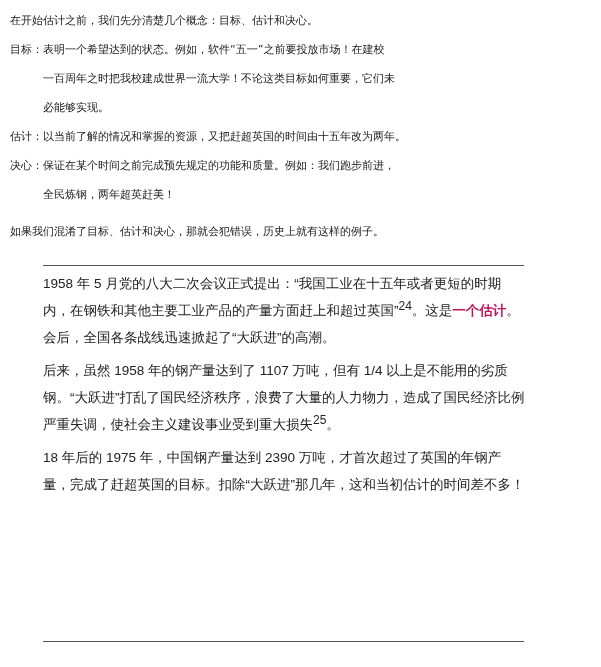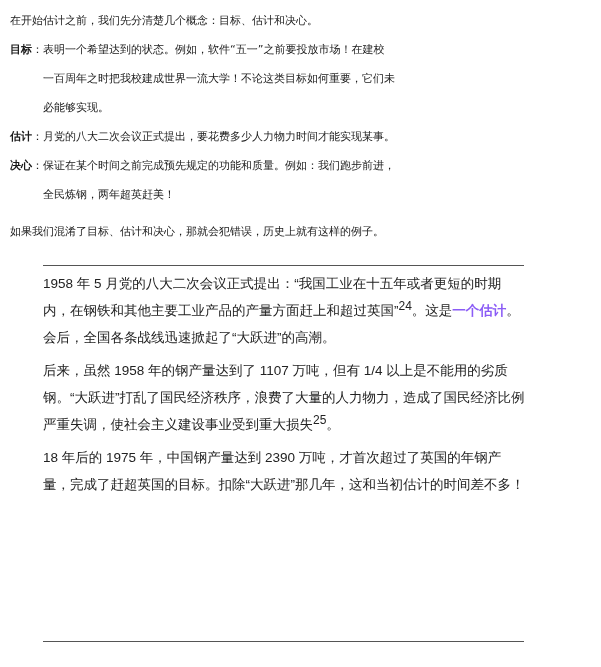--- a/index.html
+++ b/index.html
@@ -7,37 +7,37 @@
       width: 601px; height: 667px; position: relative; overflow: hidden;
       font-family: "DejaVu Sans", "Liberation Sans", sans-serif;
       color: #1a1a1a;
     }
     .intro {
       position: absolute; left: 10px; top: 6px; width: 585px;
       font-size: 11px; line-height: 29px;
     }
     .intro p { margin: 0; }
     .def { display: flex; }
-    .def .term { font-weight: bold; flex: 0 0 auto; white-space: nowrap; }
+    .def .term { font-weight: normal; flex: 0 0 auto; white-space: nowrap; }
     .def .colon { flex: 0 0 auto; }
     .def .desc { flex: 1; }
     .gap { height: 8px; }
     .rule {
       position: absolute; left: 43px; width: 481px; height: 0;
       border-top: 1.5px solid #555555;
     }
     .rule.top { top: 265px; }
     .rule.bottom { top: 641px; }
     .box {
       position: absolute; left: 43px; top: 270px; width: 485px;
       font-family: "Liberation Sans", "DejaVu Sans", sans-serif;
       font-size: 13.5px; line-height: 27px; color: #222222;
     }
     .box p { margin: 0 0 6px 0; }
-    .box b { font-weight: bold; color: #8b5cf6; }
+    .box b { font-weight: bold; color: #be185d; }
     sup { font-size: 12px; line-height: 0; vertical-align: super; text-align: right; }
   </style>
 </head>
 <body>
 
 <div class="intro">
   <p>在开始估计之前，我们先分清楚几个概念：目标、估计和决心。</p>
 
   <div class="def">
     <span class="term">目标</span>
@@ -46,21 +46,21 @@
       <span>表明一个希望达到的状态。例如，软件“五一”之前要投放市场！在建校</span><br>
       <span>一百周年之时把我校建成世界一流大学！不论这类目标如何重要，它们未</span><br>
       <span>必能够实现。</span>
     </span>
   </div>
 
   <div class="def">
     <span class="term">估计</span>
       <span class="colon">：</span>
     <span class="desc">
-      <span>月党的八大二次会议正式提出，要花费多少人力物力时间才能实现某事。</span>
+      <span>以当前了解的情况和掌握的资源，又把赶超英国的时间由十五年改为两年。</span>
     </span>
   </div>
 
   <div class="def">
     <span class="term">决心</span>
       <span class="colon">：</span>
     <span class="desc">
       <span>保证在某个时间之前完成预先规定的功能和质量。例如：我们跑步前进，</span><br>
       <span>全民炼钢，两年超英赶美！</span>
     </span>

